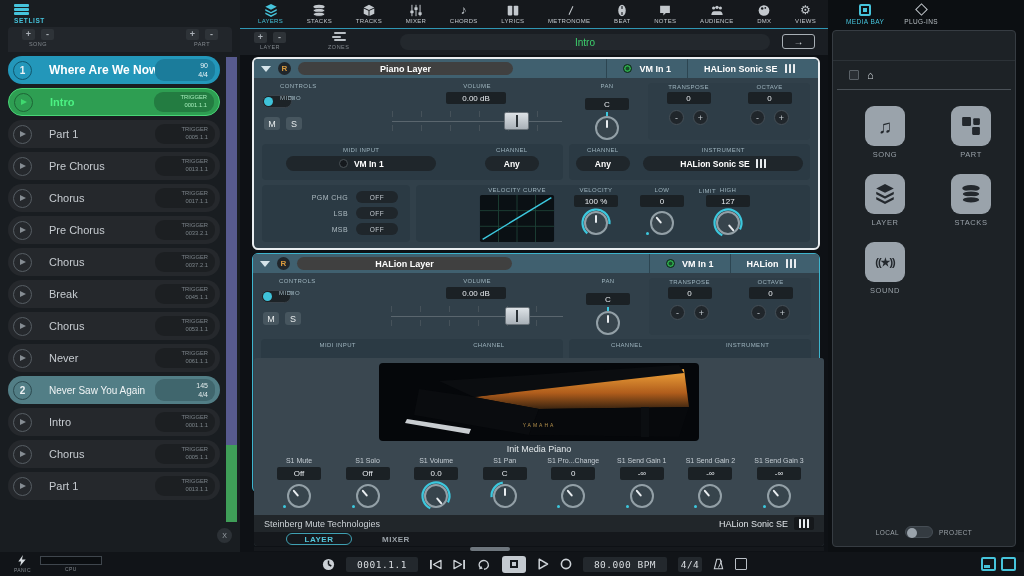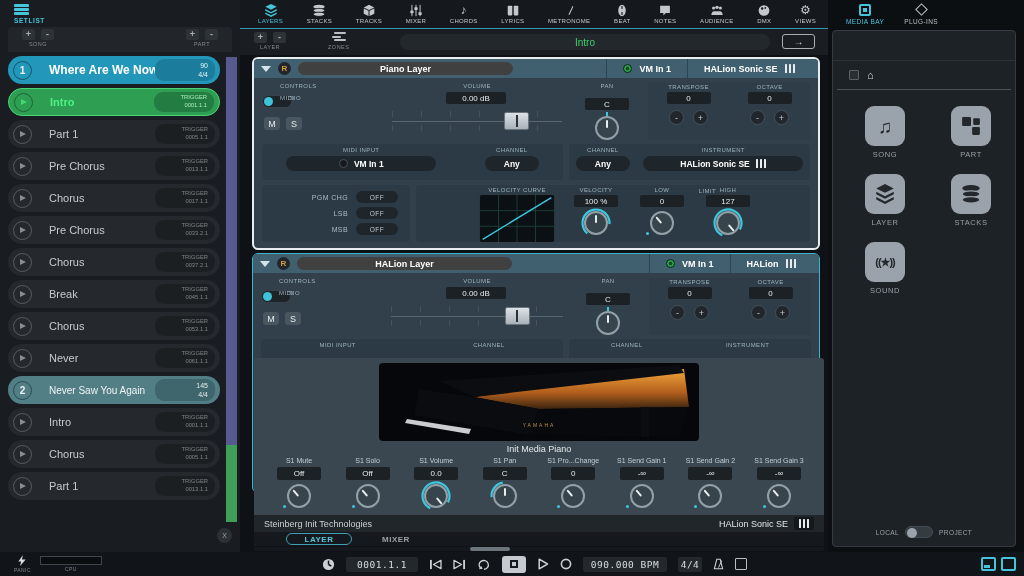--- a/index.html
+++ b/index.html
@@ -808,21 +808,21 @@
       </div>
       <div class="pcol">
         <span class="plbl">S1 Send Gain 3</span>
         <span class="valbox">-∞</span>
         <div class="kw">
           <span class="knob dot tick-nw"></span>
         </div>
       </div>
     </div>
   <div id="ifooter">
-    <span>Steinberg Init Technologies</span>
+    <span>Steinberg Mute Technologies</span>
     <span class="plug">
       <span>HALion Sonic SE</span>
       <span class="keysbox">
           <span class="keys">
             <i></i>
             <i></i>
             <i></i>
           </span>
         </span>
     </span>
@@ -868,21 +868,21 @@
       </svg>
     <span id="stop-button">
         <i></i>
       </span>
     <svg width="12" height="12" viewBox="0 0 12 12">
         <path d="M2.2 1.2 10.5 6 2.2 10.8Z" fill="none" stroke-width="1.5" stroke-linejoin="round"></path>
       </svg>
     <svg width="12" height="12" viewBox="0 0 12 12">
         <circle cx="6" cy="6" r="4.6" fill="none" stroke-width="1.6"></circle>
       </svg>
-    <span class="tdisp" id="tempo-display">090.000 BPM</span>
+    <span class="tdisp" id="tempo-display">80.000 BPM</span>
     <span class="tdisp" id="sig-display">4/4</span>
     <svg width="11" height="12" viewBox="0 0 16 16">
         <path d="M5.5 1h5L14 15H2Z" fill="none" stroke-width="1.6"></path>
         <path d="M7.4 13 12.3 2.6l1.1.5L8.6 13.5Z" stroke="none"></path>
       </svg>
     <span id="precount"></span>
   </div>
   <div id="corner">
     <span class="cornersq win"></span>
     <span class="cornersq"></span>

